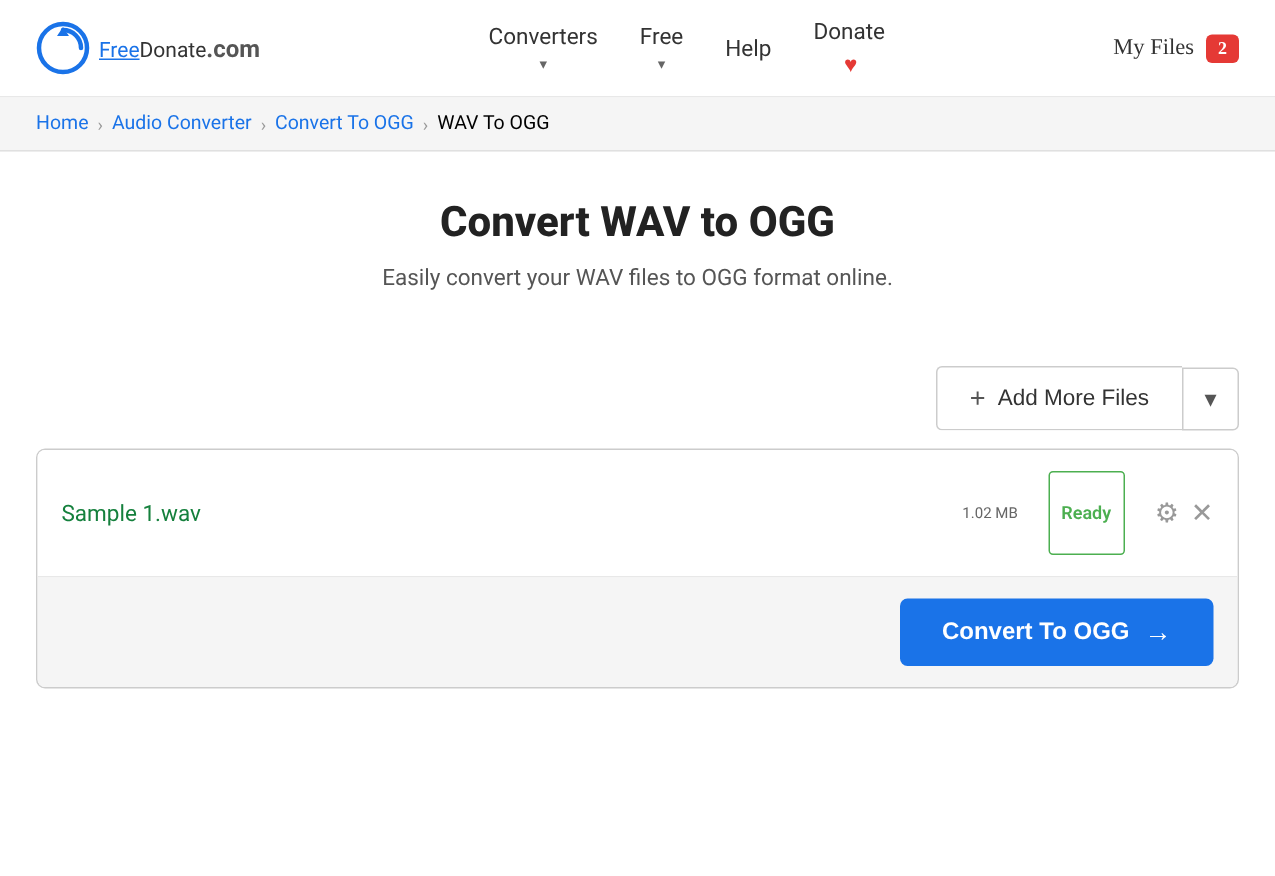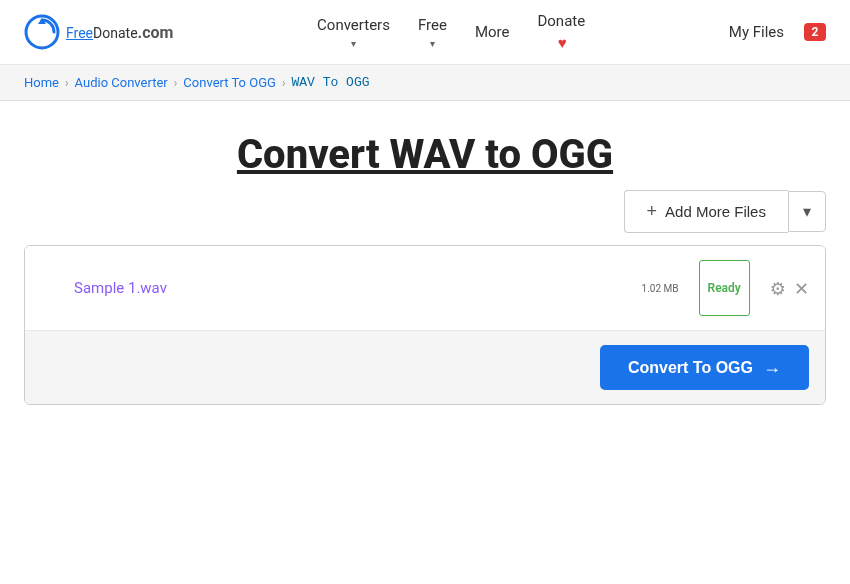--- a/index.html
+++ b/index.html
@@ -44,21 +44,22 @@
     }
     .chevron-small {
       font-size: 10px;
       color: #666;
     }
     .donate-heart { color: #e53935; margin-left: 2px; }
 
     .my-files-area {
       display: flex;
       align-items: center;
-      gap: 20px;
+      gap: 8px;
+      font-family: Liberation Serif, serif;
     }
     .my-files-link {
       color: #333;
       font-size: 15px;
       cursor: pointer;
       text-decoration: none;
     }
     .files-badge {
       background: #e53935;
       color: #fff;
@@ -78,36 +79,35 @@
       display: flex;
       align-items: center;
       gap: 6px;
       border-bottom: 1px solid #e0e0e0;
     }
     .breadcrumb a {
       color: #1a73e8;
       text-decoration: none;
     }
     .breadcrumb .sep { color: #999; font-size: 12px; }
-    .breadcrumb .current { color: #0369a1; font-family: Liberation Mono, monospace; }
+    .breadcrumb .current { color: #000000; }
 
     
     .main {
       max-width: 850px;
       margin: 0 auto;
       padding: 30px 24px 40px;
     }
 
     .page-title {
       text-align: center;
-      font-size: 40px;
+      font-size: 28px;
       font-weight: 800;
       color: #222;
       margin-bottom: 12px;
-      text-decoration: underline;
     }
 
     .page-subtitle {
       text-align: center;
       font-size: 15px;
       color: #555;
       margin-bottom: 50px;
     }
 
     
@@ -157,22 +157,21 @@
       align-items: center;
       padding: 14px 16px;
       background: #fff;
       border-bottom: 1px solid #e8e8e8;
       gap: 12px;
     }
 
     .file-name {
       flex: 1;
       font-size: 15px;
-      color: #8b5cf6;
-      margin-left: 33px;
+      color: #15803d;
     }
 
     .file-size {
       color: #666;
       font-size: 10px;
       margin-right: 8px;
     }
 
     .status-badge {
       border: 1.5px solid #4caf50;
@@ -238,21 +237,21 @@
   <nav class="nav">
     <a class="nav-item">
       <span>Converters</span>
       <span class="chevron-small">▾</span>
     </a>
     <a class="nav-item">
       <span>Free</span>
       <span class="chevron-small">▾</span>
     </a>
     <a class="nav-item">
-      <span>More</span>
+      <span>Help</span>
     </a>
     <a class="nav-item">
       <span>Donate</span>
       <span class="donate-heart">♥</span>
     </a>
   </nav>
 
   <div class="my-files-area">
     <a class="my-files-link">My Files</a>
     <span class="files-badge">2</span>
@@ -264,20 +263,21 @@
   <span class="sep">›</span>
   <a>Audio Converter</a>
   <span class="sep">›</span>
   <a>Convert To OGG</a>
   <span class="sep">›</span>
   <span class="current">WAV To OGG</span>
 </div>
 
 <main class="main">
   <h1 class="page-title">Convert WAV to OGG</h1>
+  <p class="page-subtitle">Easily convert your WAV files to OGG format online.</p>
 
   <div class="toolbar">
     <button class="add-files-btn">
       <span class="add-files-plus">+</span>
       <span>Add More Files</span>
     </button>
     <button class="dropdown-btn">
       <span>▾</span>
     </button>
   </div>

